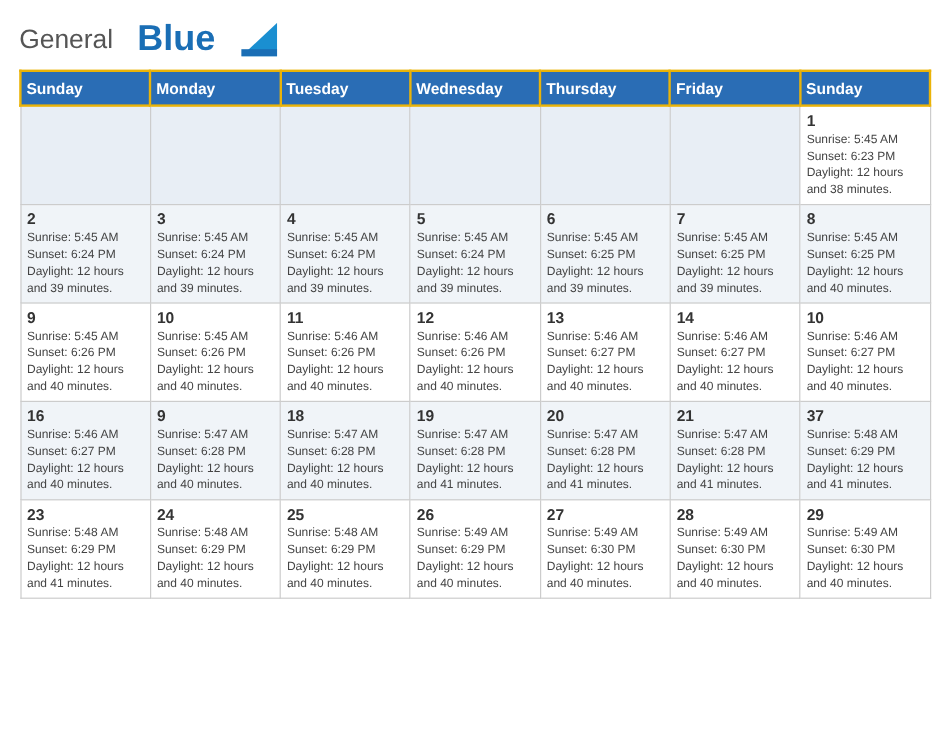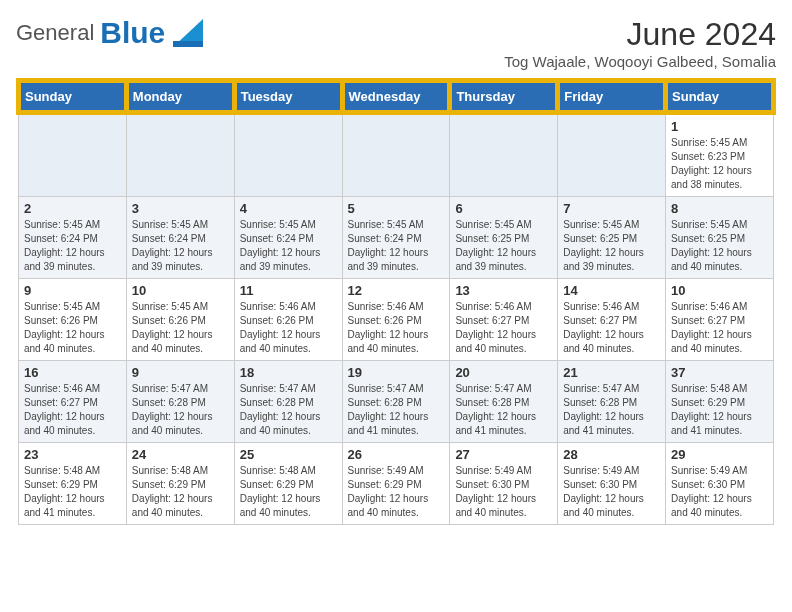--- a/index.html
+++ b/index.html
@@ -39,21 +39,21 @@
       border-collapse: collapse;
       table-layout: fixed;
     }
     .calendar thead th {
       background: #2a6db5;
       color: #fff;
       padding: 6px 4px;
       font-size: 13px;
       font-weight: bold;
       text-align: left;
-      border: 5px solid #eab308;
+      border: 2px solid #eab308;
       margin-top: 16px;
     }
     .calendar tbody td {
       vertical-align: top;
       border: 1px solid #ccc;
       padding: 4px 5px;
       font-size: 10.5px;
       color: #333;
       background: #fff;
       height: 80px;
@@ -77,32 +77,28 @@
     }
     .calendar tbody td.empty-cell {
       background: #e8eef5;
     }
   </style>
 </head>
 <body>
 
 <div class="header">
   <div class="logo">
-    <div style="display:flex; align-items:center; gap:6px;">
+    <div style="display:flex; align-items:center; gap:20px;">
       <span style="font-size:22px; color:#555; font-weight:normal;">General</span>
       <span style="font-size:30px; color:#1a6eb5; font-weight:bold;">Blue</span>
       <svg width="30" height="28" viewBox="0 0 30 28" style="margin-left:2px;">
         <polygon points="0,28 30,28 30,0" fill="#1a8fd1"></polygon>
         <rect x="0" y="22" width="30" height="6" fill="#1a6eb5"></rect>
       </svg>
     </div>
-  </div>
-  <div class="title-block">
-    <h1>June 2024</h1>
-    <h2>Tog Wajaale, Woqooyi Galbeed, Somalia</h2>
   </div>
 </div>
 
 <table class="calendar">
   <thead>
     <tr>
     <th>Sunday</th>
         <th>Monday</th>
         <th>Tuesday</th>
         <th>Wednesday</th>

